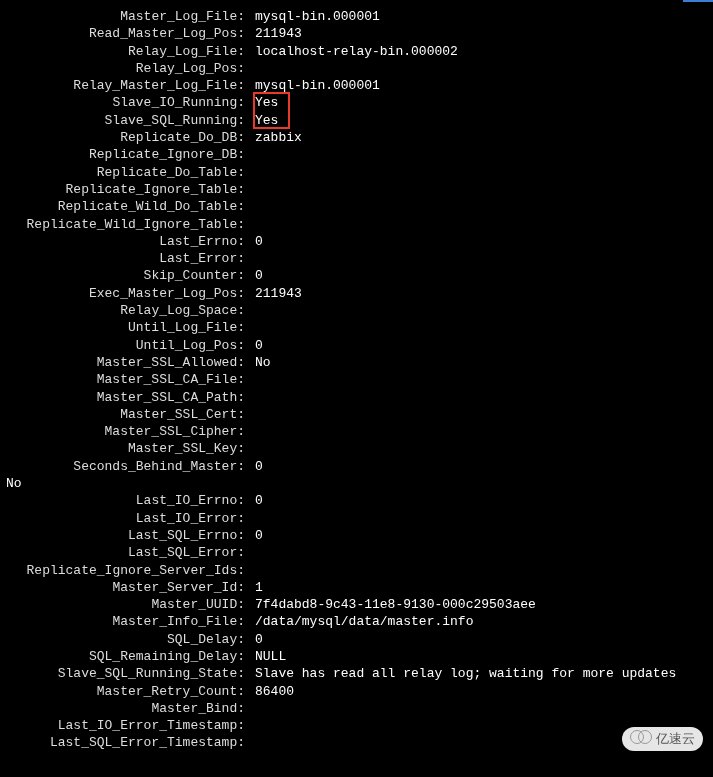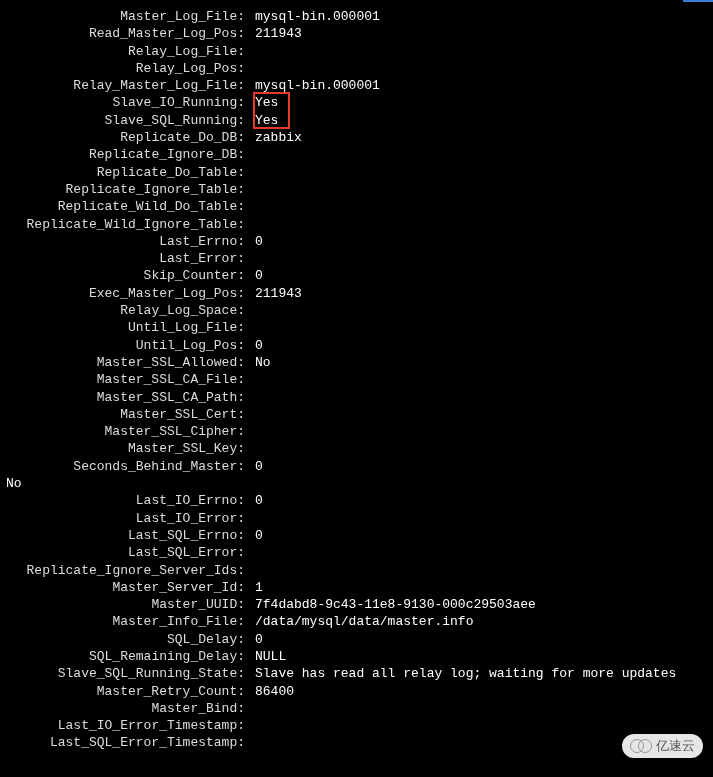--- a/index.html
+++ b/index.html
@@ -49,24 +49,24 @@
       position: absolute;
       border: 2px solid #e83a2b;
       top: -2px;
       left: -2px;
       width: 33px;
       height: 33px;
       pointer-events: none;
     }
     .watermark {
       position: absolute;
-      bottom: 19px;
+      bottom: 26px;
       right: 10px;
       display: flex;
-      align-items: flex-end;
+      align-items: flex-start;
       background: rgba(255,255,255,0.9);
       padding: 3px 8px;
       border-radius: 12px;
       color: #555;
       font-family: sans-serif;
       font-size: 13px;
     }
     .watermark .logo {
       width: 22px;
       height: 16px;
@@ -93,20 +93,21 @@
     <div class="row">
       <div class="label">Master_Log_File:</div>
       <div class="value">mysql-bin.000001</div>
     </div>
     <div class="row">
       <div class="label">Read_Master_Log_Pos:</div>
       <div class="value">211943</div>
     </div>
     <div class="row">
       <div class="label">Relay_Log_File:</div>
+      <div class="value">localhost-relay-bin.000002</div>
     </div>
     <div class="row">
       <div class="label">Relay_Log_Pos:</div>
     </div>
     <div class="row">
       <div class="label">Relay_Master_Log_File:</div>
       <div class="value">mysql-bin.000001</div>
     </div>
     <div class="row">
       <div class="label">Slave_IO_Running:</div>

